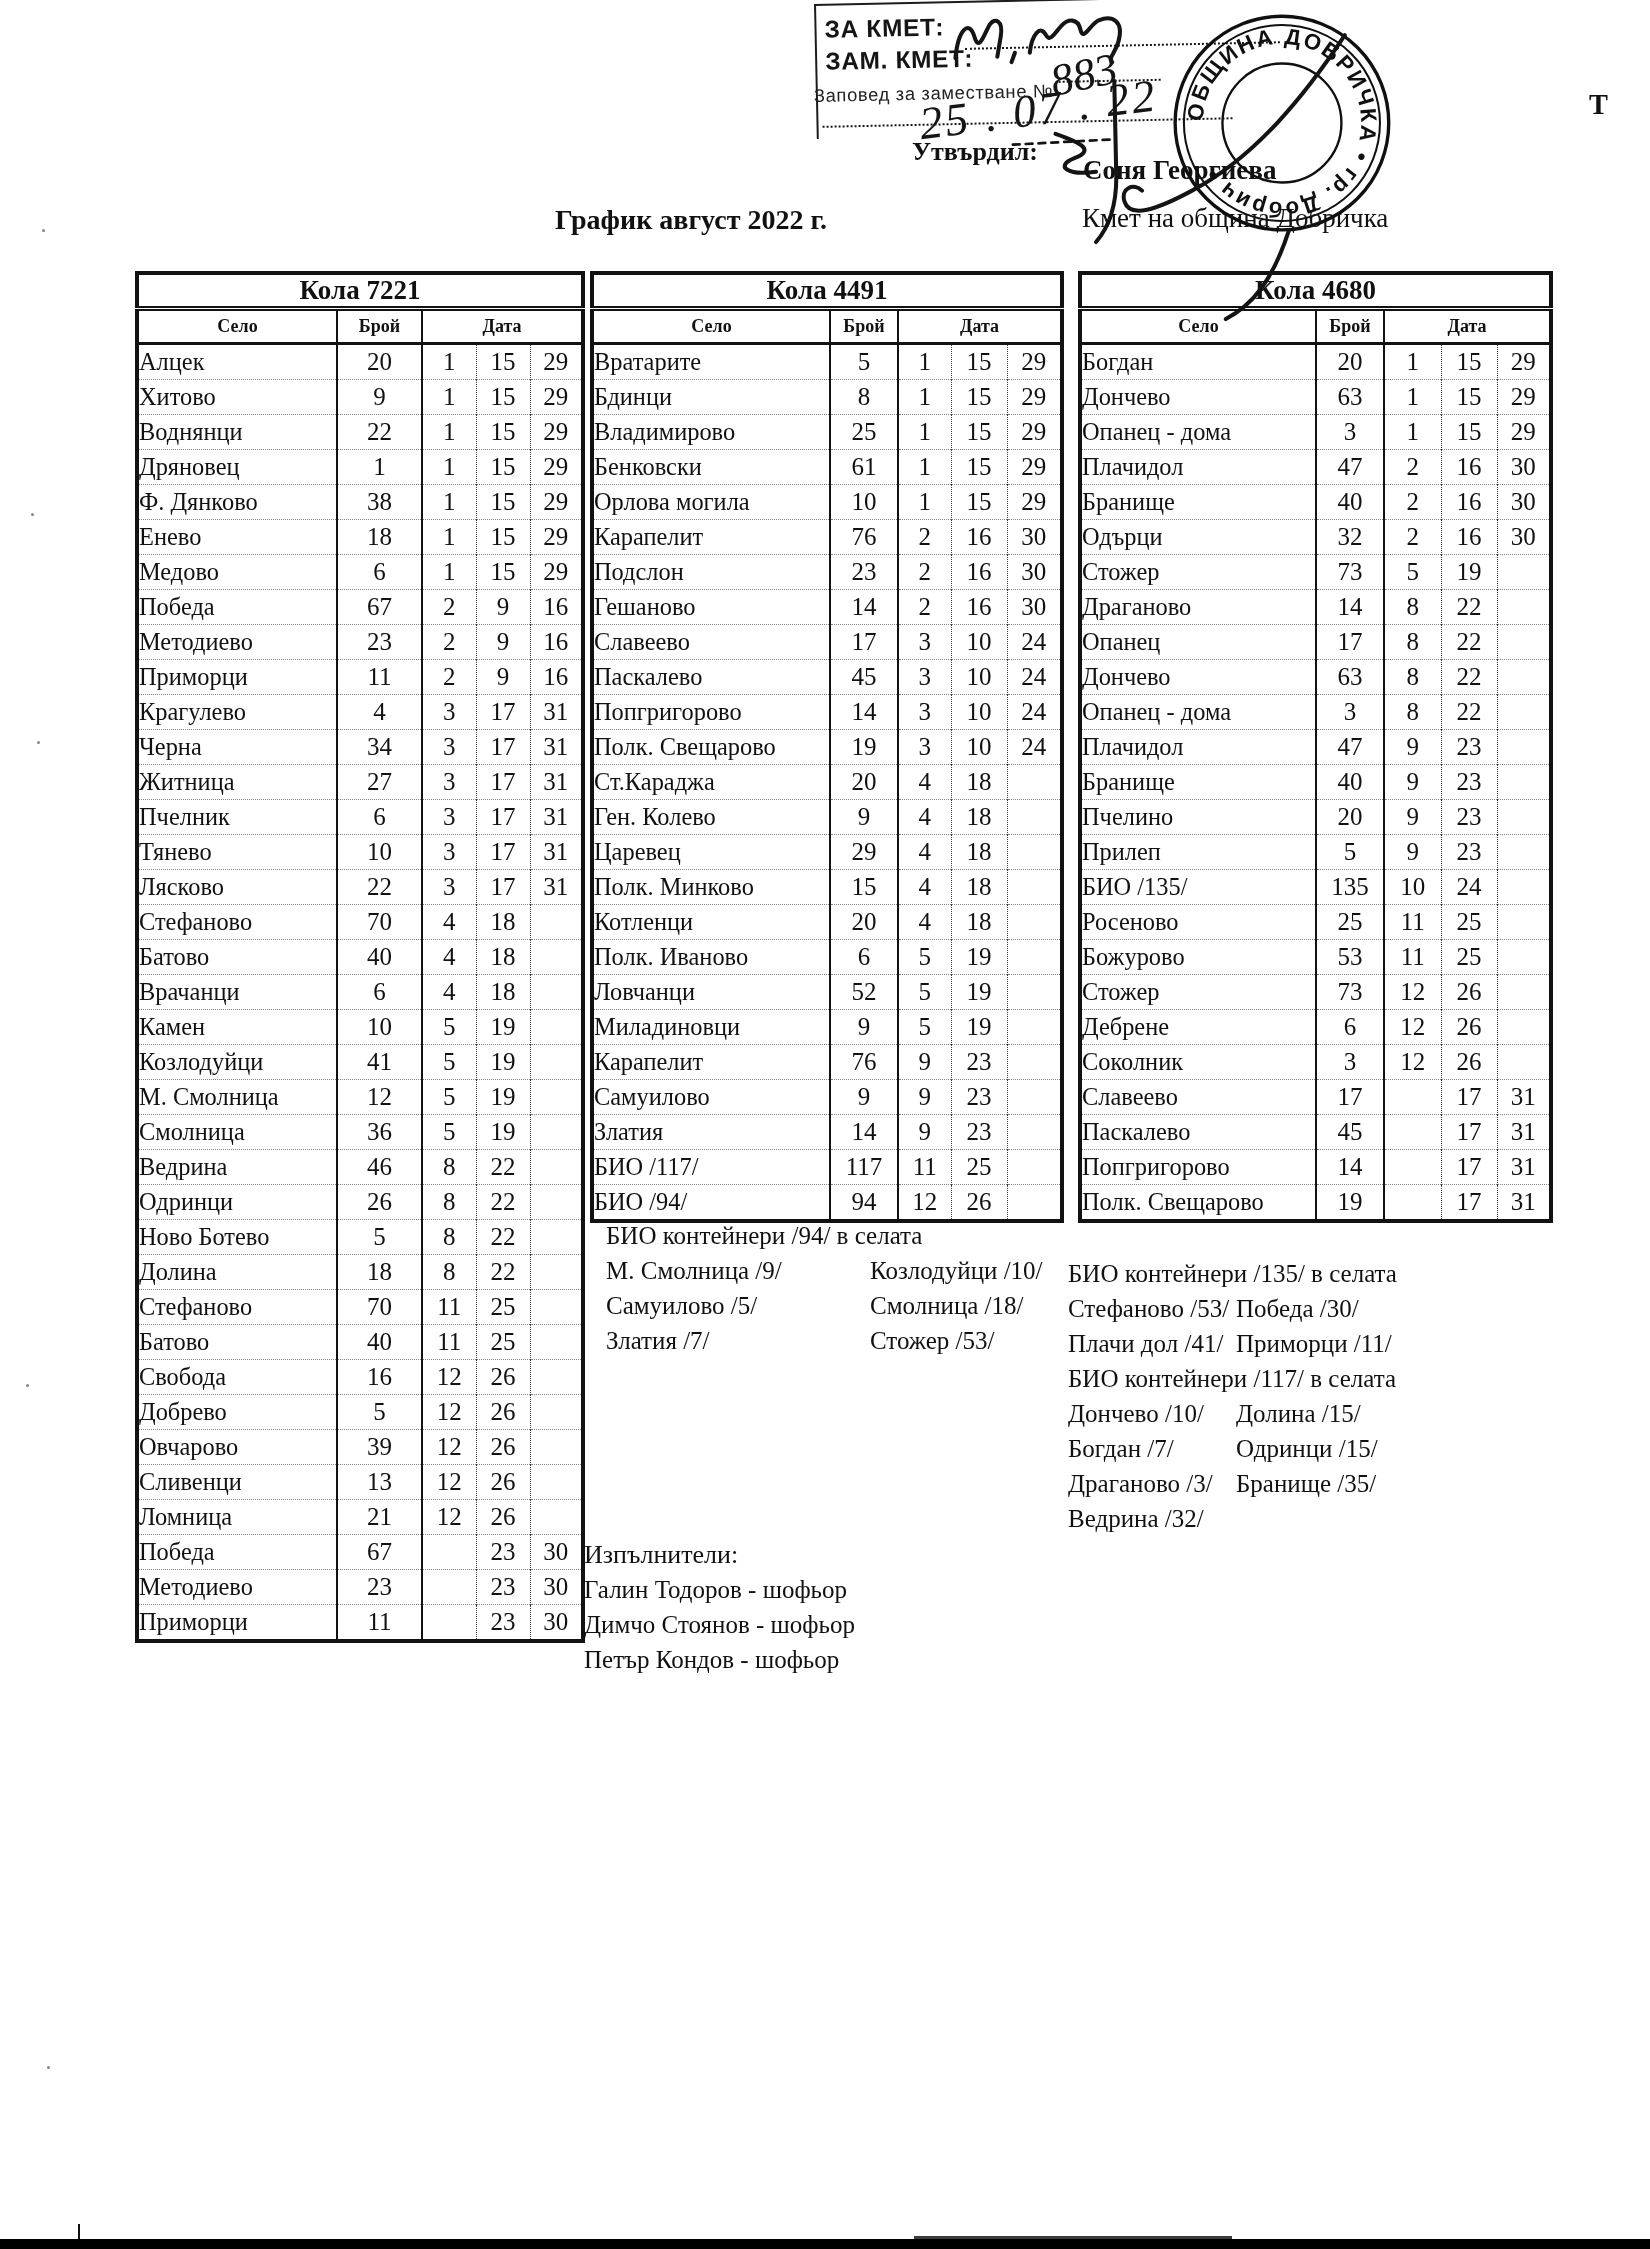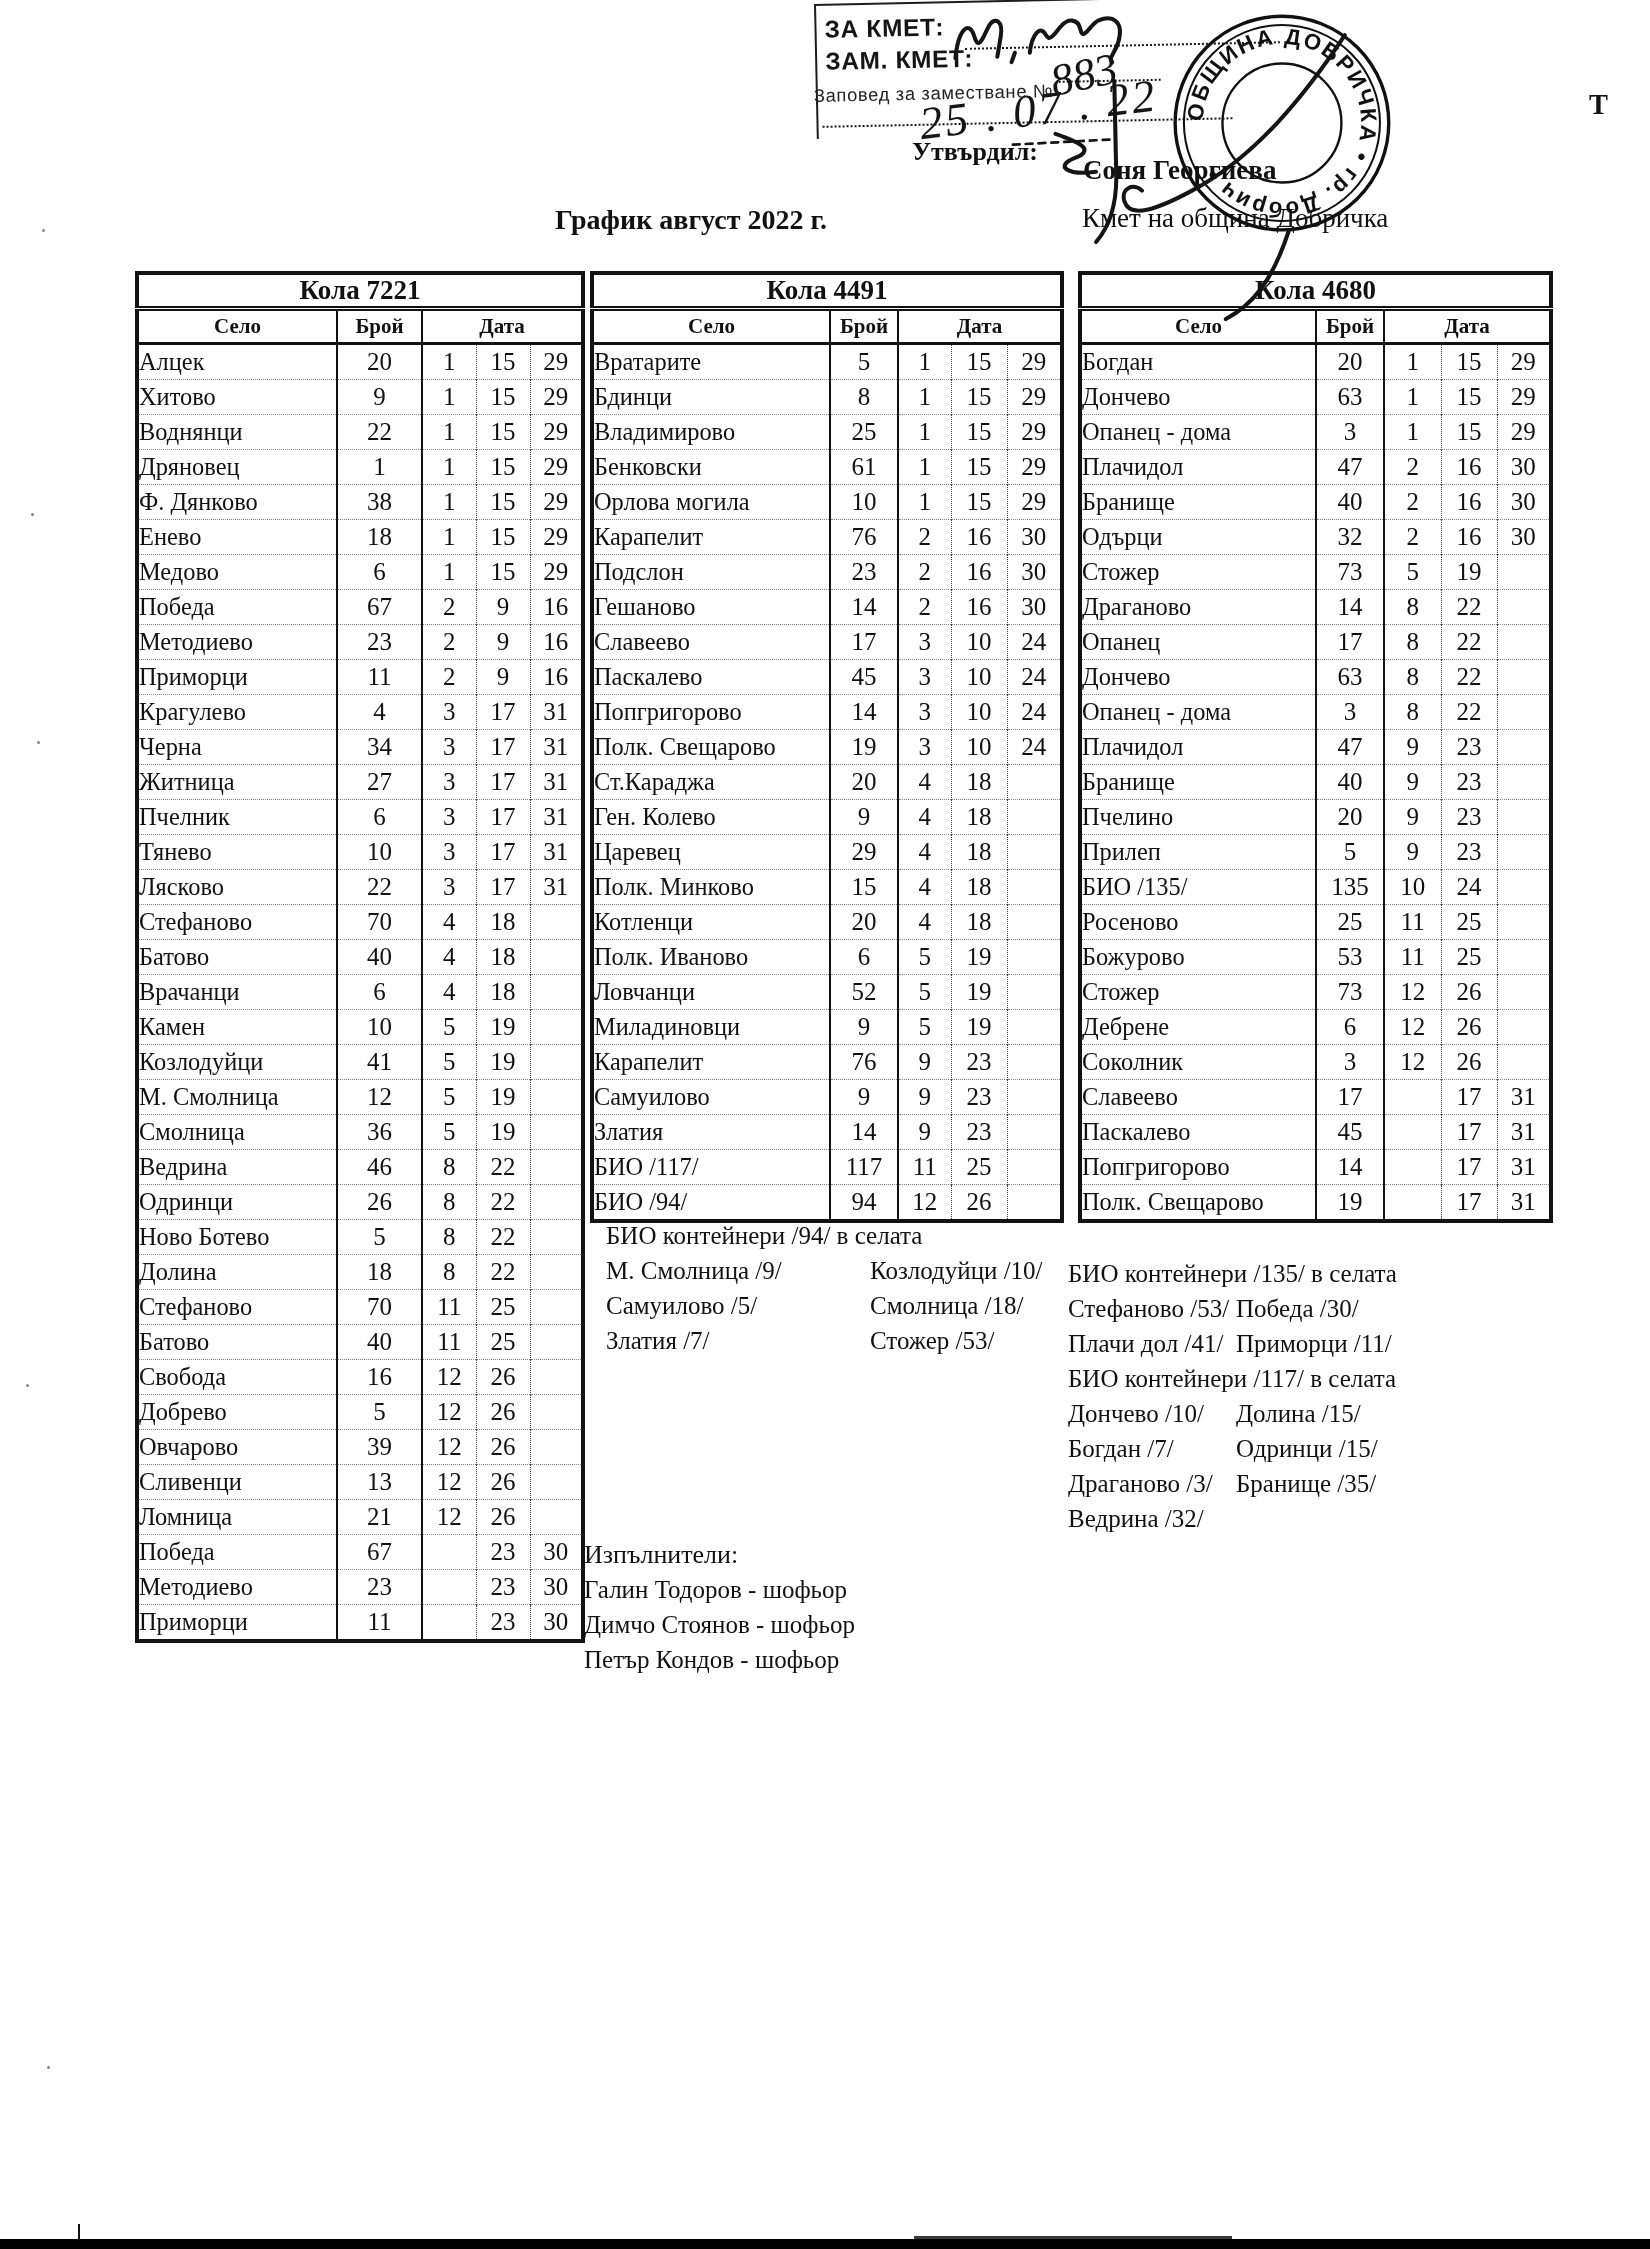--- a/index.html
+++ b/index.html
@@ -20,21 +20,21 @@
   .mayor{position:absolute;left:1082px;top:203px;font-size:27px;}
   .doc-title{position:absolute;left:555px;top:204px;font-weight:bold;font-size:28px;}
   .stray-mark{position:absolute;left:1589px;top:89px;font-weight:bold;font-size:28.4px;}
   #hand{position:absolute;left:778px;top:0;}
   
   .table-host{position:absolute;}
   table.sched{border-collapse:collapse;table-layout:fixed;border:4.1px solid #121212;padding-left:23px;}
   table.sched th,table.sched td{padding:0;margin:0;overflow:hidden;white-space:nowrap;}
   tr.title-row th{height:31px;font-size:27px;font-weight:bold;text-align:center;
                   border-bottom:5.4px double #121212;}
-  tr.cols-row th{height:31px;font-size:21px;font-weight:bold;text-align:center;
+  tr.cols-row th{height:31px;font-size:18px;font-weight:bold;text-align:center;
                  border-bottom:3.4px solid #121212;}
   th.c-selo, td.c-selo{border-right:2.7px solid #121212;}
   th.c-broy, td.c-broy{border-right:2.7px solid #121212;}
   td.name{font-size:24.4px;text-align:left;padding-left:6.8px;}
   td.num{font-size:25px;text-align:center;}
   td.dd{font-size:25px;text-align:center;}
   td.d1,td.d2{border-right:1.4px dotted #3a3a3a;}
   tbody tr td{border-top:1.4px dotted rgba(0,0,0,.48);height:34px;vertical-align:middle;}
   tbody tr:first-child td{border-top:none;}
   

